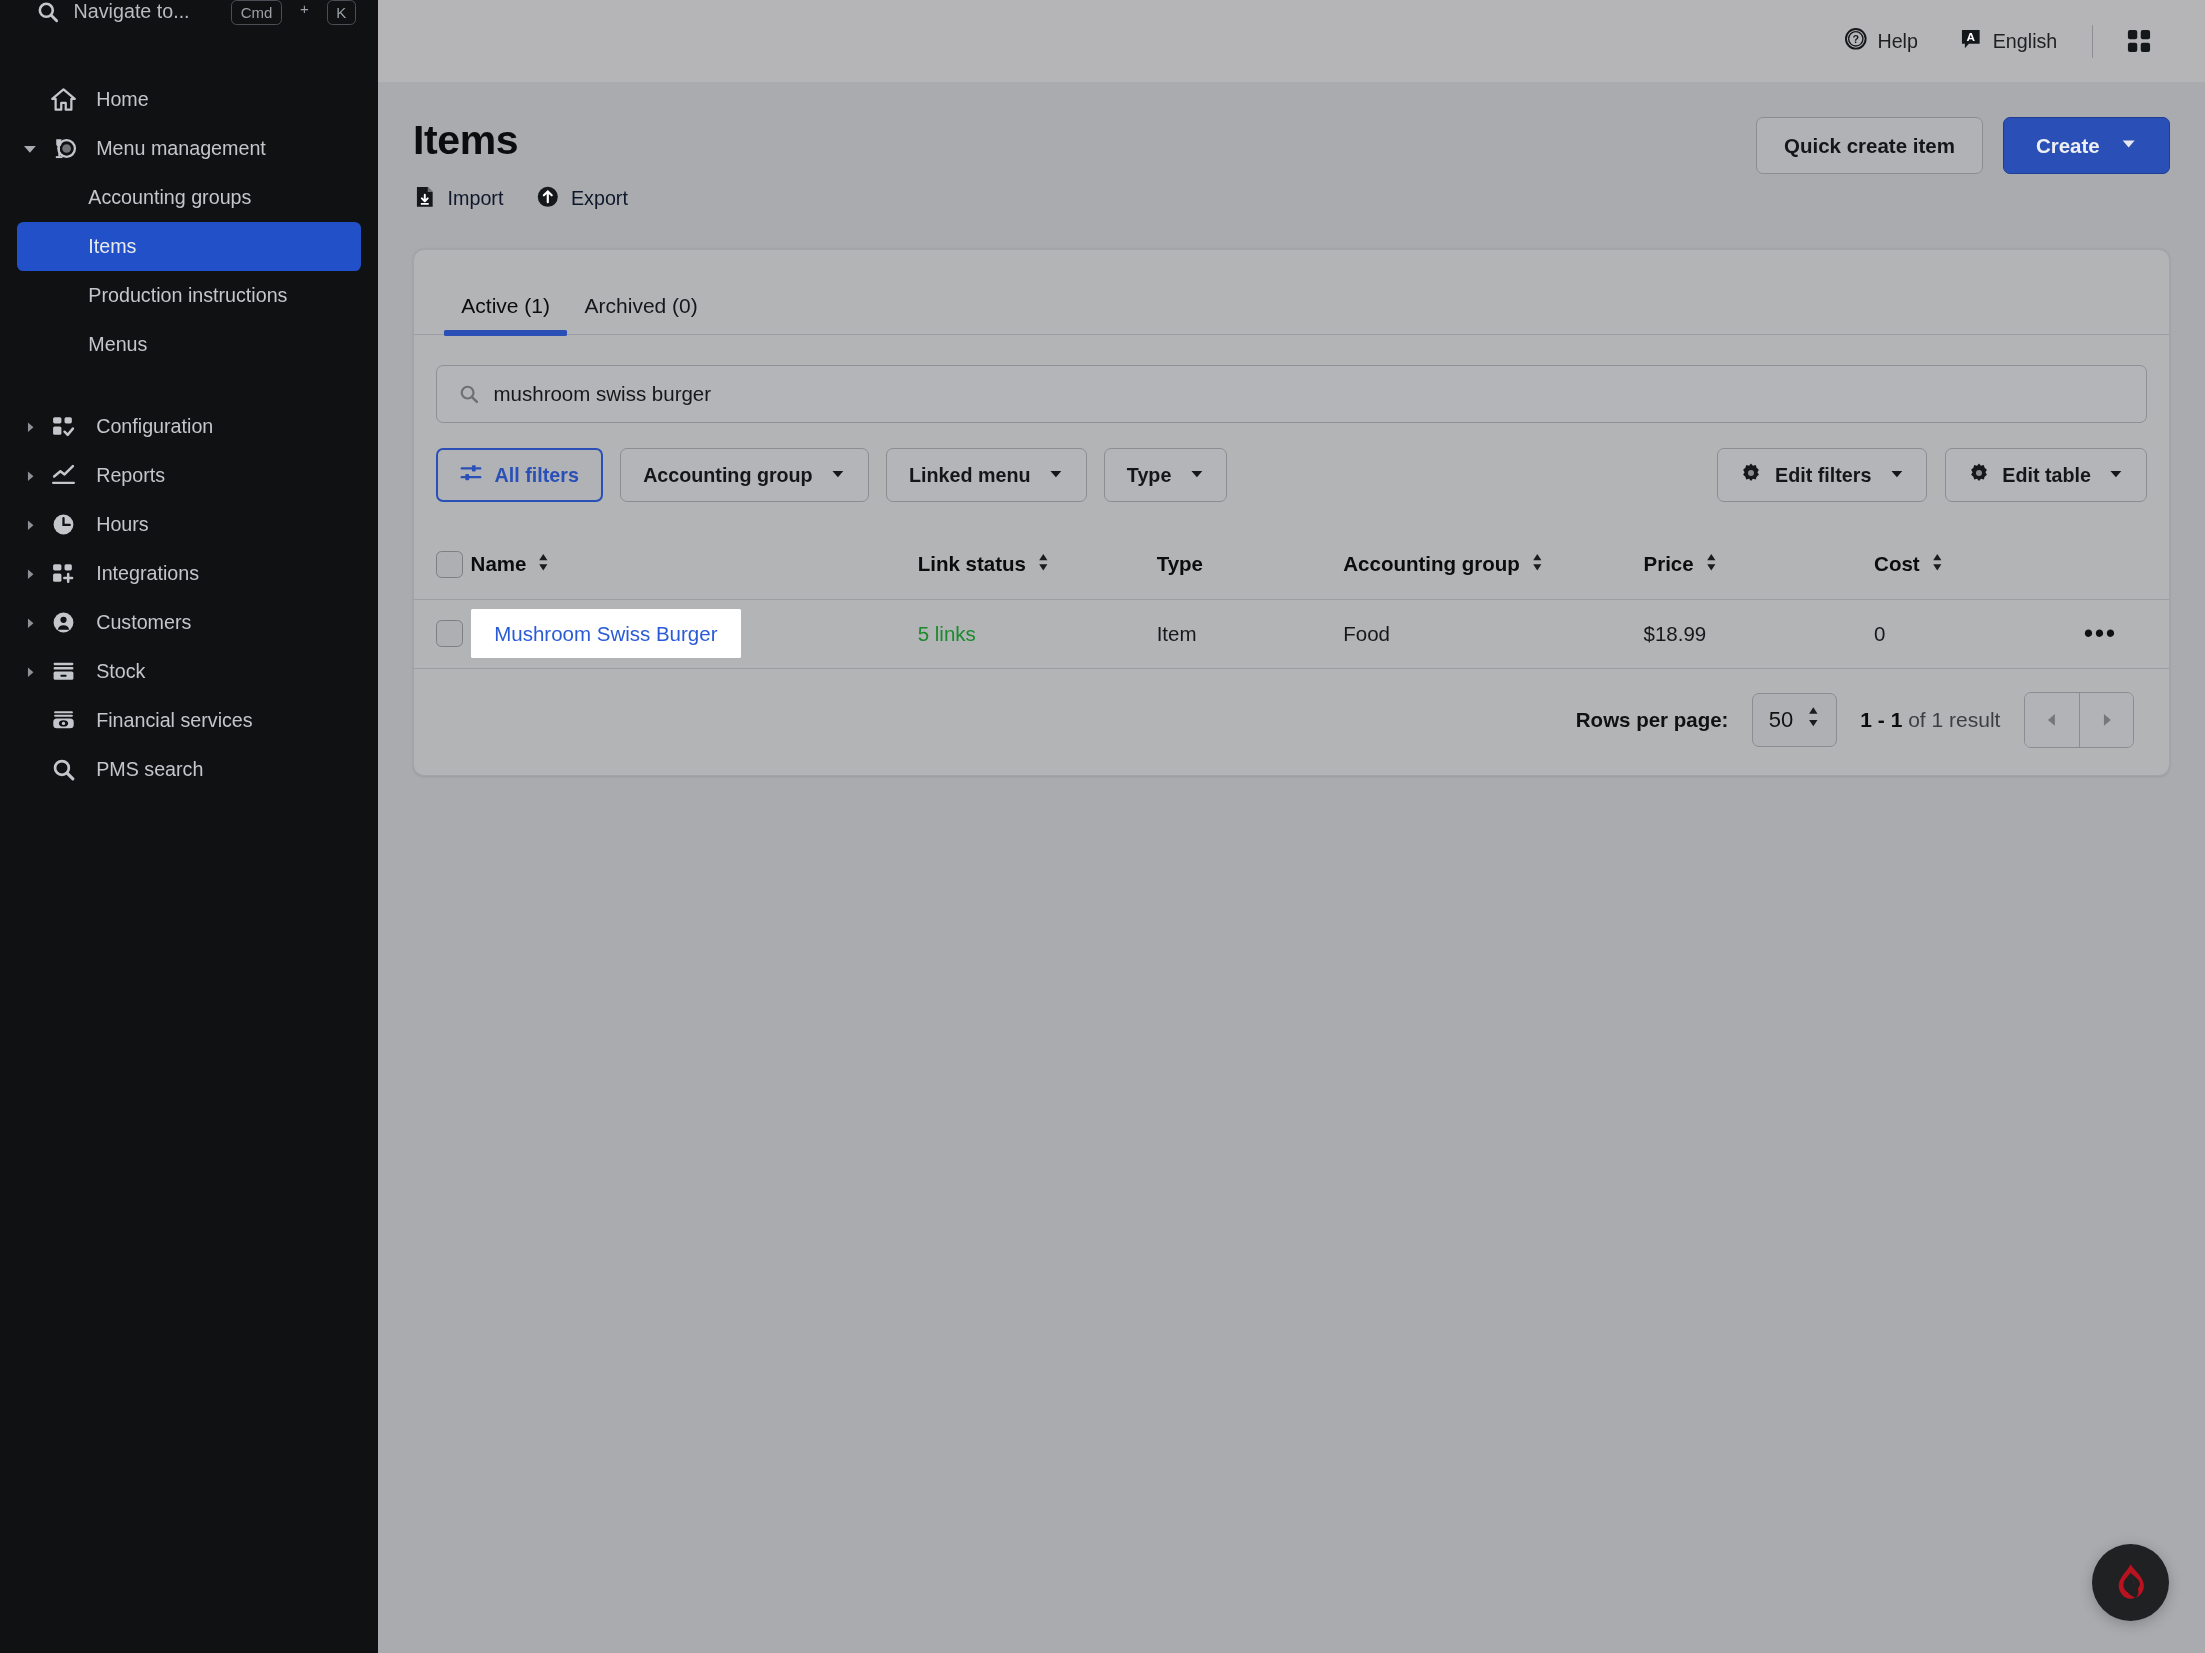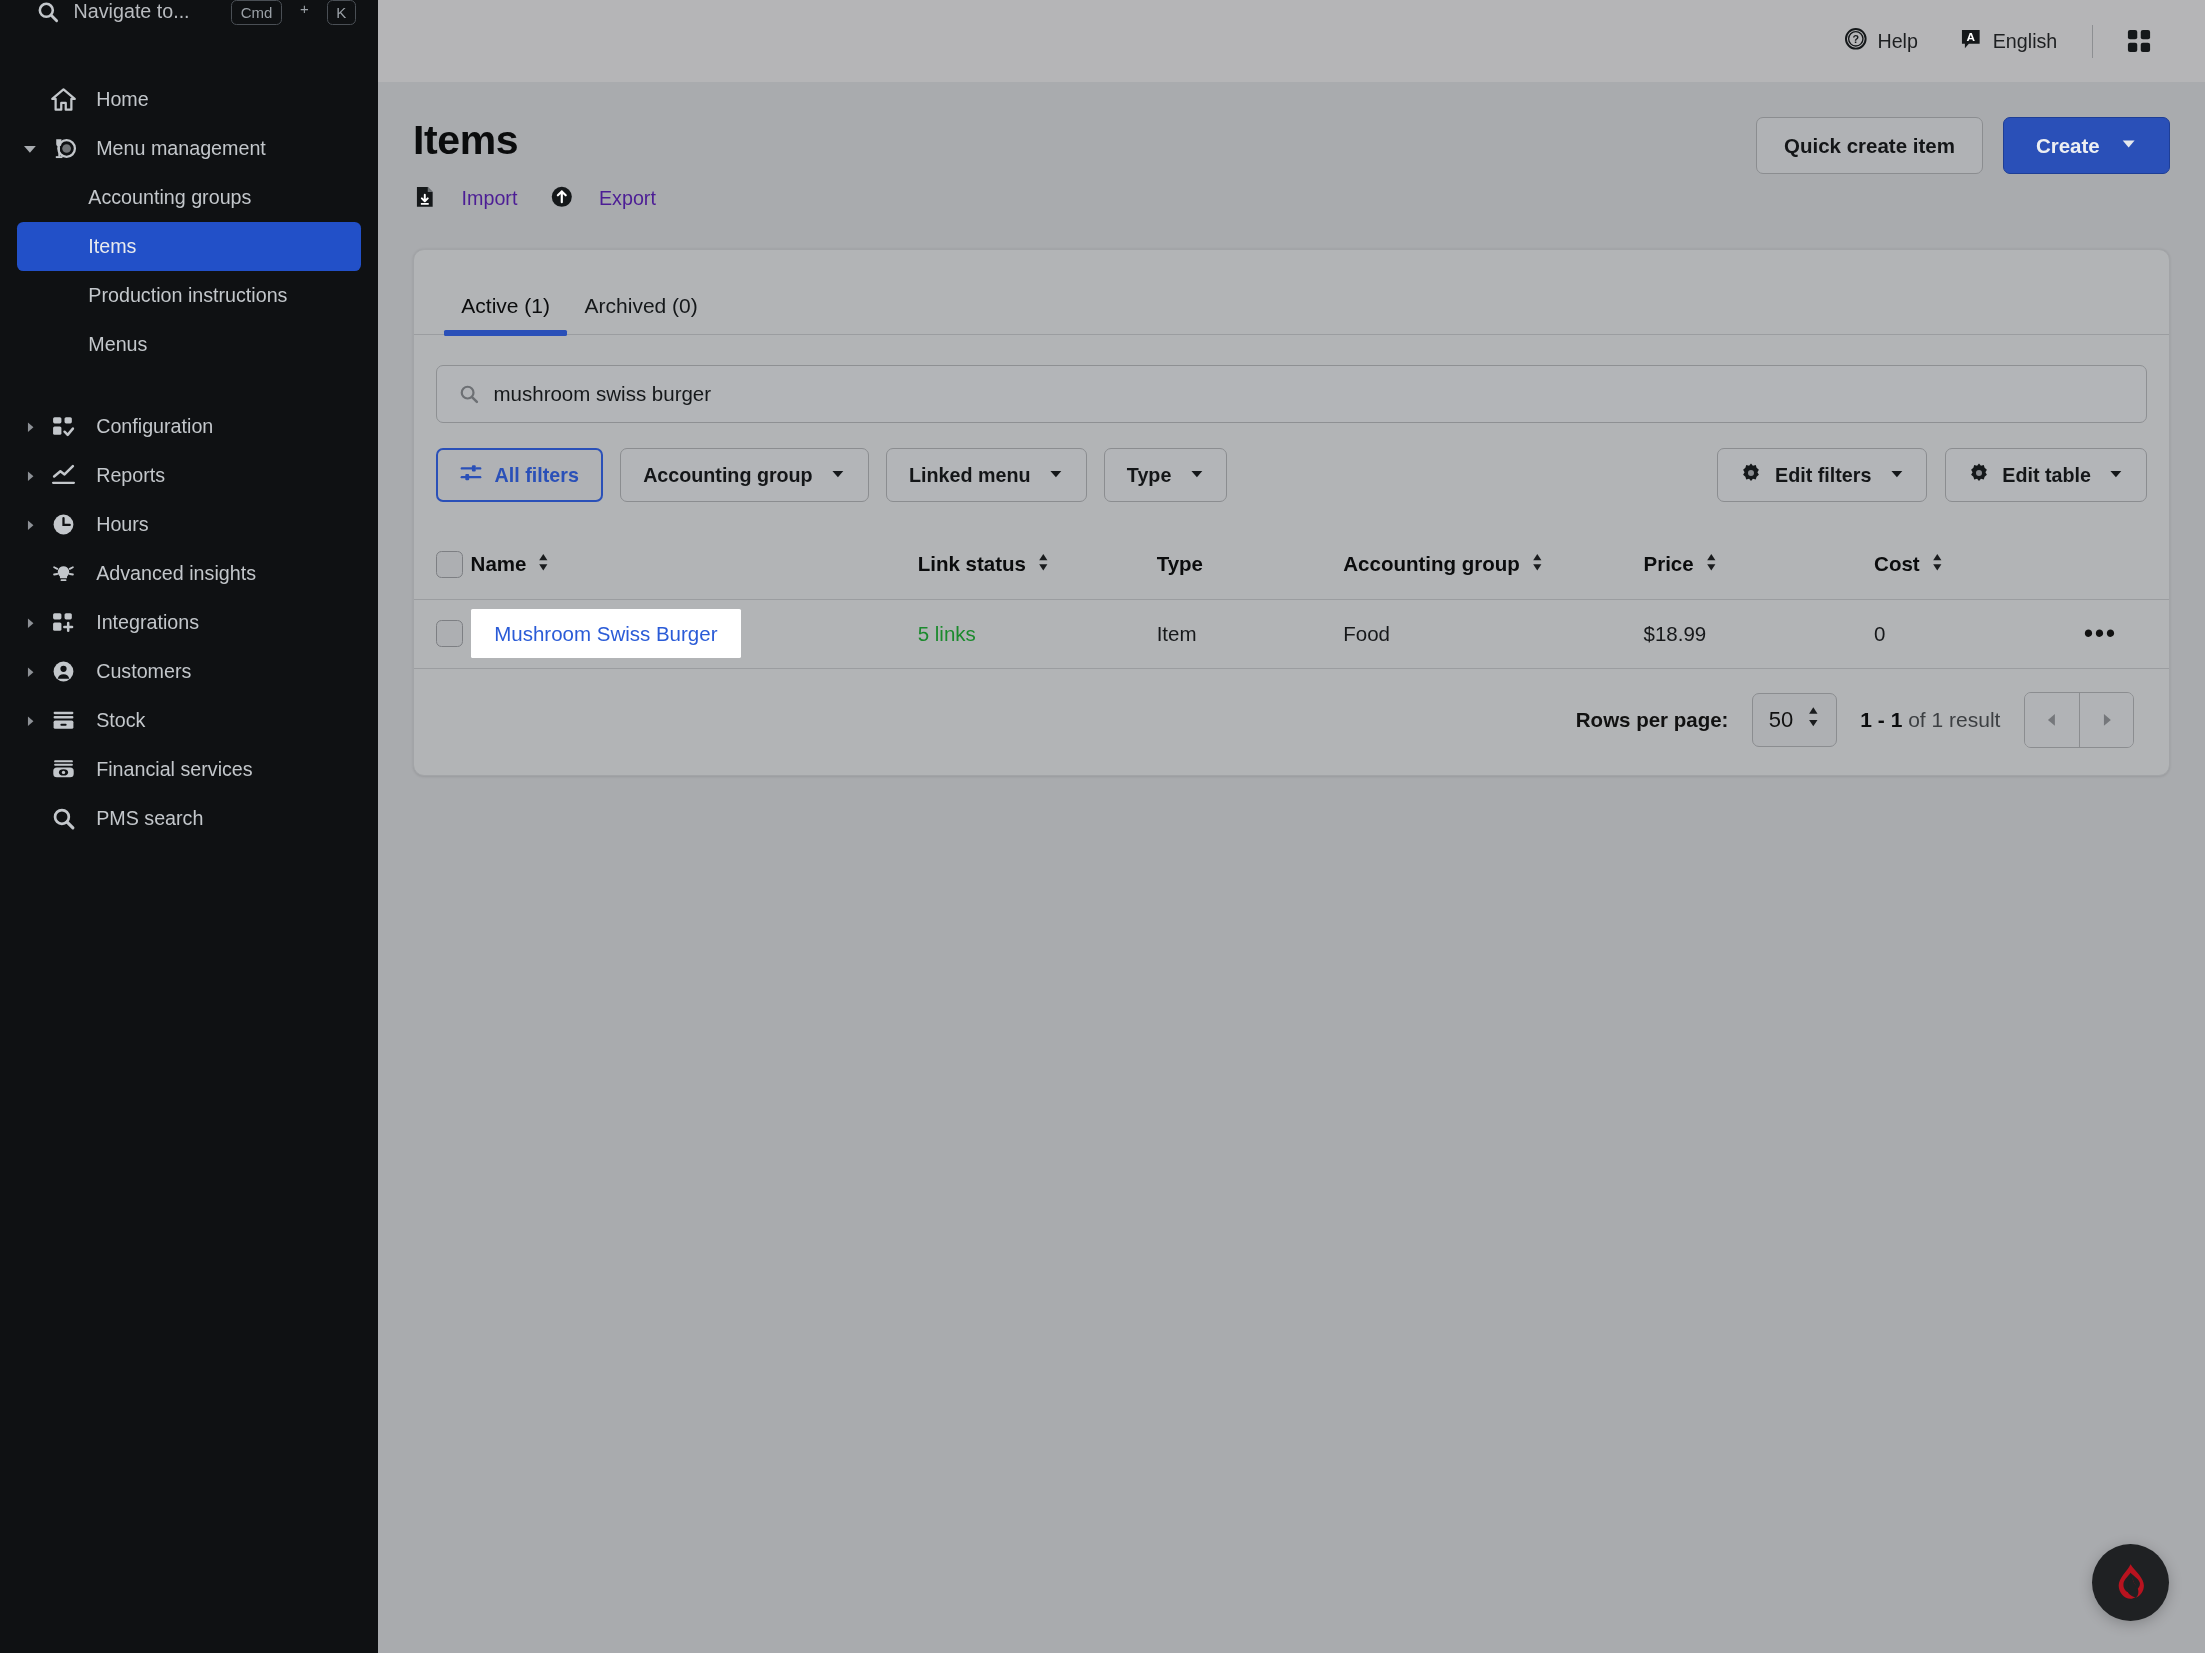--- a/index.html
+++ b/index.html
@@ -99,21 +99,21 @@
   .content {
     flex: 1; position: relative;
     padding: 0 35px;
   }
 
   .page-head { padding-top: 35px; position: relative; }
   .page-title { font-size: 41px; font-weight: 700; color: #0b0c0d; letter-spacing: -0.4px; }
   .page-sub { margin-top: 19px; font-size: 19.7px; color: #44474a; }
   .page-sub a { color: #2a5bd7; text-decoration: none; }
   .ie-row { margin-top: 20.5px; display: flex; align-items: center; gap: 33px; }
-  .ie-btn { display: flex; align-items: center; gap: 25px; font-size: 19.7px; color: #4c1d95; cursor: pointer; }
+  .ie-btn { display: flex; align-items: center; gap: 11px; font-size: 19.7px; color: #0f172a; cursor: pointer; }
 
   .head-actions {
     position: absolute; right: 0; top: 35px;
     display: flex; align-items: center; gap: 20.5px;
   }
   .btn {
     height: 57px; border-radius: 7px; font-size: 20.5px;
     display: flex; align-items: center; justify-content: center;
     cursor: pointer; border: 1.2px solid #8b8d90;
     background: #b0b2b5; color: #141618; padding: 0 27px;
@@ -337,34 +337,20 @@
         </span>
         <span class="nav-icon">
           <svg viewBox="0 0 24 24" width="25" height="25">
             <circle cx="12" cy="12" r="9.5" fill="#c3c7cb"></circle>
             <path d="M12 6 v6.4 h6" fill="none" stroke="#0f1113" stroke-width="2.2" stroke-linecap="round"></path>
           </svg>
         </span>
         <span class="nav-label">Hours</span>
       </div>
 
-      <div class="nav-item">
-        <span class="caret"></span>
-        <span class="nav-icon">
-          <svg viewBox="0 0 24 24" width="25" height="25">
-            <path d="M12 5 a5.5 5.5 0 0 1 3.4 9.8 v1.7 h-6.8 v-1.7 A5.5 5.5 0 0 1 12 5 Z" fill="#c3c7cb"></path>
-            <rect x="9.2" y="17.4" width="5.6" height="1.8" rx="0.8" fill="#c3c7cb"></rect>
-            <line x1="3" y1="6" x2="6" y2="7.5" stroke="#c3c7cb" stroke-width="1.8" stroke-linecap="round"></line>
-            <line x1="3" y1="13" x2="6" y2="12.5" stroke="#c3c7cb" stroke-width="1.8" stroke-linecap="round"></line>
-            <line x1="21" y1="6" x2="18" y2="7.5" stroke="#c3c7cb" stroke-width="1.8" stroke-linecap="round"></line>
-            <line x1="21" y1="13" x2="18" y2="12.5" stroke="#c3c7cb" stroke-width="1.8" stroke-linecap="round"></line>
-          </svg>
-        </span>
-        <span class="nav-label">Advanced insights</span>
-      </div>
 
       <div class="nav-item">
         <span class="caret">
           <svg viewBox="0 0 16 16" width="12.6" height="12.6">
               <path d="M5 2 L12 8 L5 14 Z" fill="#8d9196"></path>
             </svg>
         </span>
         <span class="nav-icon">
           <svg viewBox="0 0 24 24" width="25" height="25">
             <rect x="2" y="3" width="8" height="6" rx="1.5" fill="#c3c7cb"></rect>

